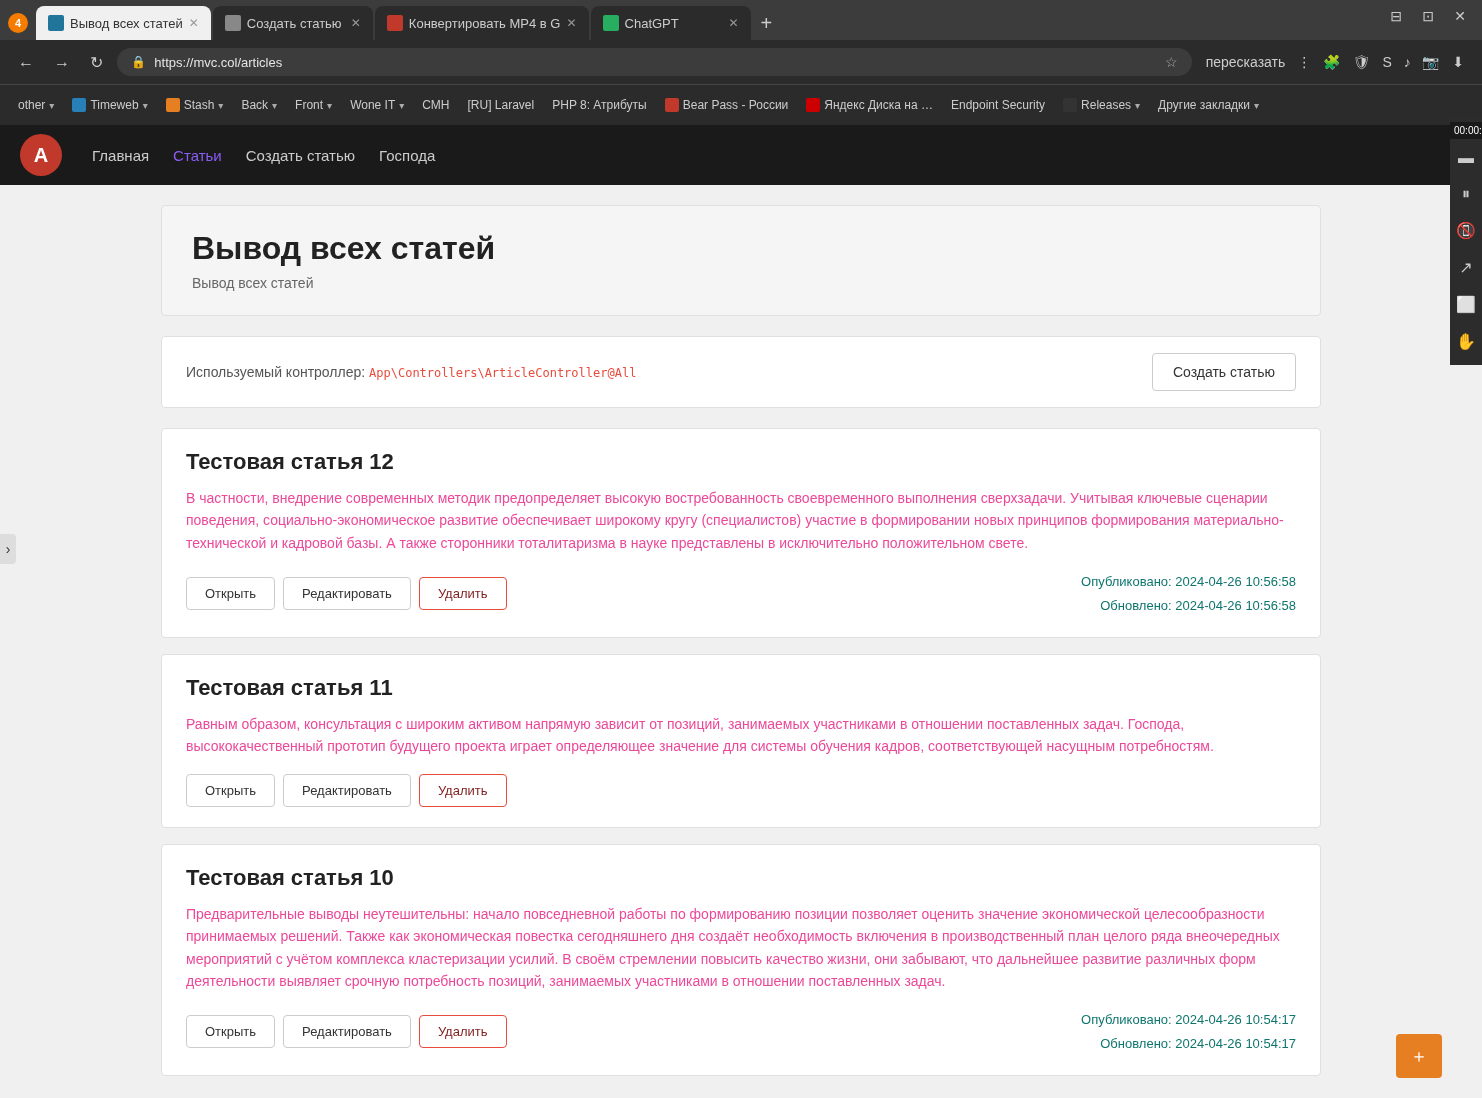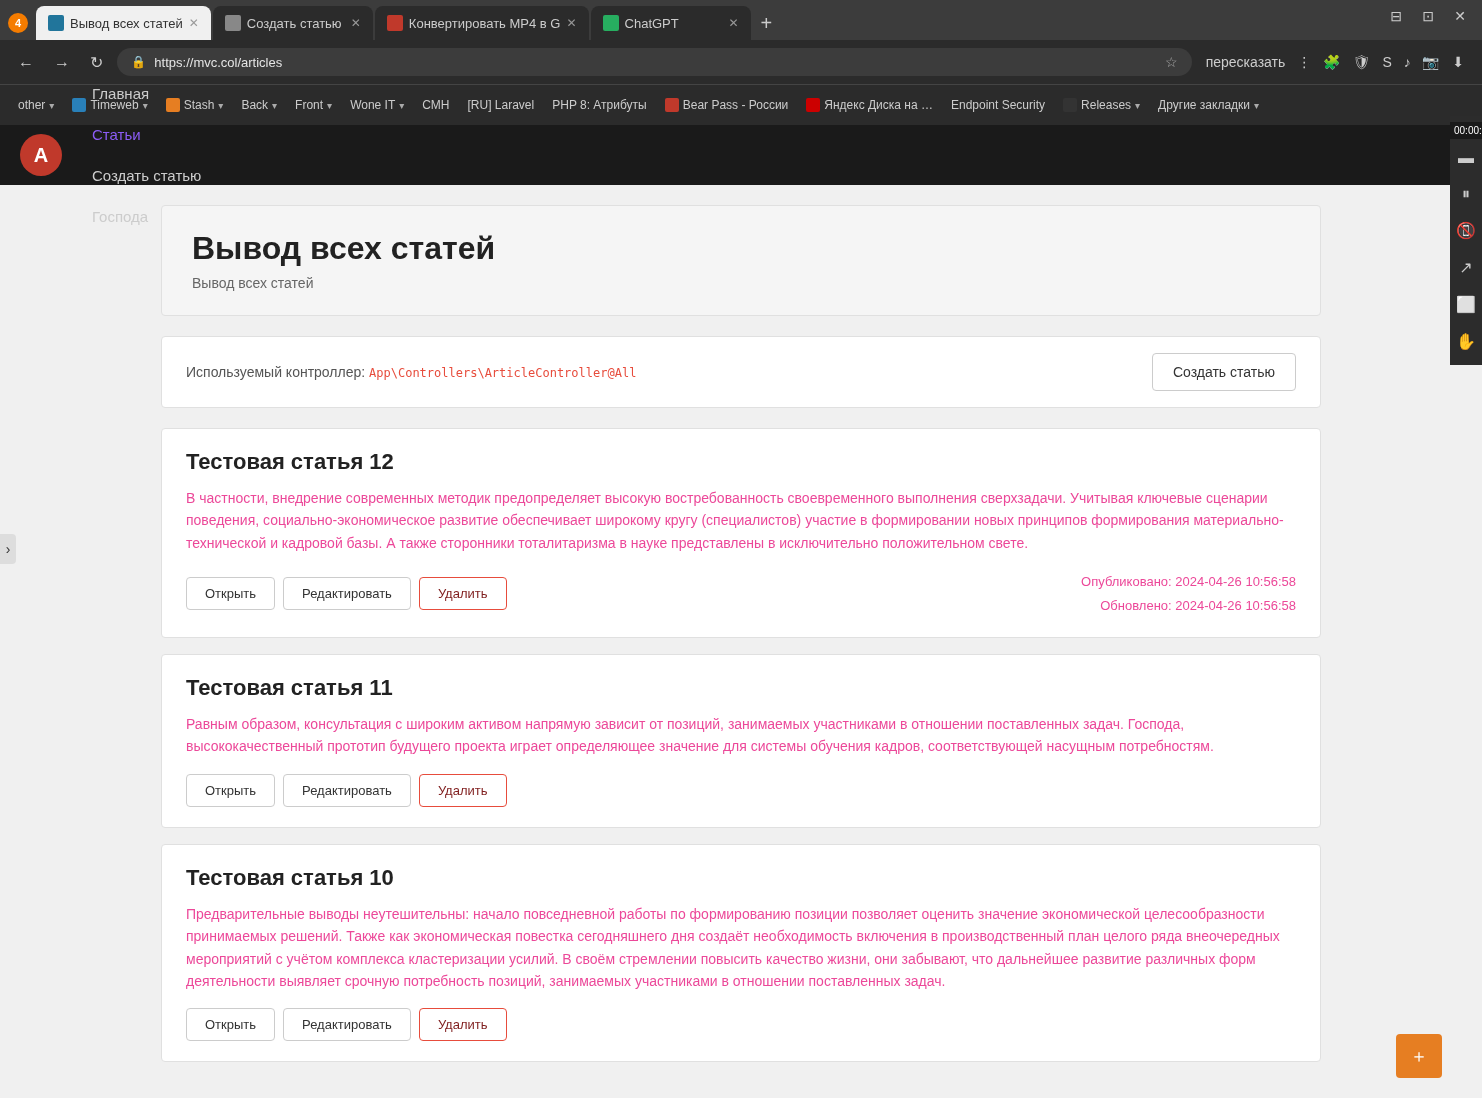--- a/index.html
+++ b/index.html
@@ -37,21 +37,21 @@
     .bm-favicon.github { background: #333; }
     .bm-favicon.yandex { background: #cc0000; }
 
     
     .win-controls { position: fixed; top: 6px; right: 8px; display: flex; gap: 4px; z-index: 999; }
     .win-btn { width: 28px; height: 20px; background: none; border: none; color: #ccc; font-size: 14px; cursor: pointer; display: flex; align-items: center; justify-content: center; }
 
     
     .site-header { background: #1a1a1a; color: white; padding: 0 20px; display: flex; align-items: center; height: 60px; gap: 30px; }
     .site-logo { width: 42px; height: 42px; border-radius: 50%; background: #c0392b; display: flex; align-items: center; justify-content: center; color: white; font-size: 20px; font-weight: bold; flex-shrink: 0; }
-    .site-nav { display: flex; gap: 24px; flex-direction: column; }
+    .site-nav { display: flex; gap: 24px; }
     .site-nav a { color: #ccc; text-decoration: none; font-size: 15px; cursor: pointer; }
     .site-nav a.active { color: #8b5cf6; }
 
     
     .page-content { max-width: 1200px; margin: 0 auto; padding: 20px; }
 
     .page-header-card { background: #f5f5f5; border: 1px solid #e0e0e0; border-radius: 4px; padding: 24px 30px; margin-bottom: 20px; }
     .page-title { font-size: 32px; font-weight: bold; color: #222; margin-bottom: 8px; }
     .page-subtitle { color: #666; font-size: 14px; }
 
@@ -62,21 +62,21 @@
 
     .article-card { background: white; border: 1px solid #e0e0e0; border-radius: 4px; padding: 20px 24px; margin-bottom: 16px; }
     .article-title { font-size: 22px; font-weight: bold; color: #222; margin-bottom: 12px; }
     .article-body { color: #ec4899; font-size: 14px; line-height: 1.6; margin-bottom: 16px; }
 
     .article-actions { display: flex; align-items: center; justify-content: space-between; }
     .btn-group { display: flex; gap: 8px; }
     .btn { padding: 8px 18px; border-radius: 4px; font-size: 13px; cursor: pointer; border: 1px solid #ccc; background: white; color: #333; }
     .btn-danger { border-color: #e74c3c; color: #7f1d1d; background: white; }
 
-    .article-meta { text-align: right; color: #ec4899; font-size: 13px; line-height: 1.8; }
+    .article-meta { text-align: right; color: #0f766e; font-size: 13px; line-height: 1.8; }
 
     
     .side-panel { position: fixed; right: 0; top: 116px; width: 32px; background: #2c2c2c; display: flex; flex-direction: column; align-items: center; padding: 6px 0; gap: 2px; z-index: 100; }
     .side-panel-item { color: #ccc; font-size: 16px; padding: 8px 6px; cursor: pointer; width: 100%; text-align: center; }
     .side-panel-timer { background: #1a1a1a; color: white; font-size: 10px; padding: 3px 4px; width: 100%; text-align: center; }
 
     .left-arrow { position: fixed; left: 0; top: 50%; transform: translateY(-50%); width: 16px; height: 30px; background: #ddd; display: flex; align-items: center; justify-content: center; border-radius: 0 4px 4px 0; cursor: pointer; z-index: 100; }
 
     
     .fab { position: fixed; bottom: 20px; right: 40px; background: #e67e22; color: white; border: none; border-radius: 4px; padding: 10px 14px; font-size: 18px; cursor: pointer; z-index: 100; }
@@ -252,20 +252,24 @@
 
   <div class="article-card">
     <div class="article-title">Тестовая статья 10</div>
     <div class="article-body">Предварительные выводы неутешительны: начало повседневной работы по формированию позиции позволяет оценить значение экономической целесообразности принимаемых решений. Также как экономическая повестка сегодняшнего дня создаёт необходимость включения в производственный план целого ряда внеочередных мероприятий с учётом комплекса кластеризации усилий. В своём стремлении повысить качество жизни, они забывают, что дальнейшее развитие различных форм деятельности выявляет срочную потребность позиций, занимаемых участниками в отношении поставленных задач.</div>
     <div class="article-actions">
       <div class="btn-group">
         <button class="btn">Открыть</button>
         <button class="btn">Редактировать</button>
         <button class="btn btn-danger">Удалить</button>
       </div>
+      <div class="article-meta">
+        <div>Опубликовано: 2024-04-26 10:54:17</div>
+        <div>Обновлено: 2024-04-26 10:54:17</div>
+      </div>
     </div>
   </div>
 
 </div>
 
 <div class="side-panel">
   <div class="side-panel-timer">00:00:00</div>
   <div class="side-panel-item">▬</div>
   <div class="side-panel-item">⏸</div>
   <div class="side-panel-item">📵</div>

